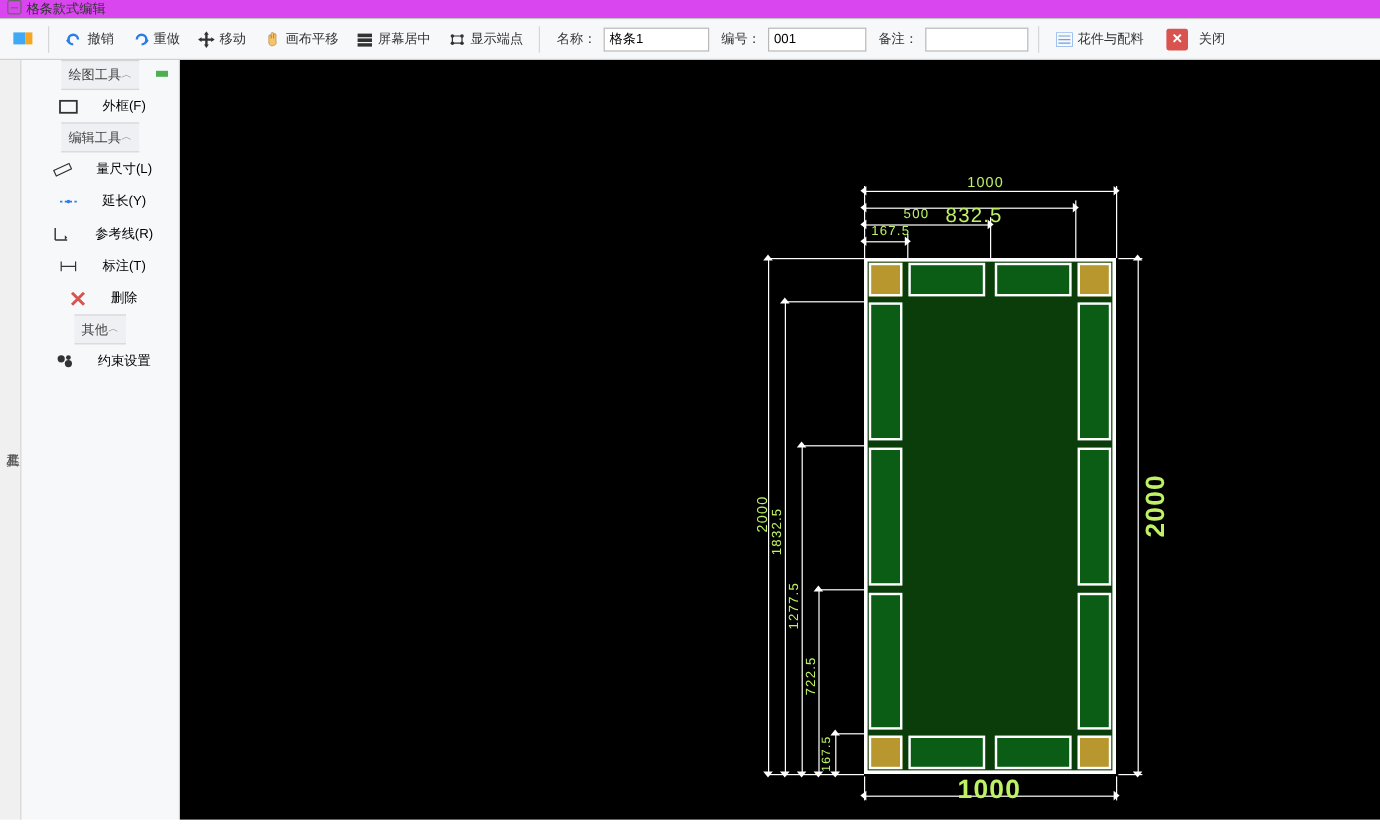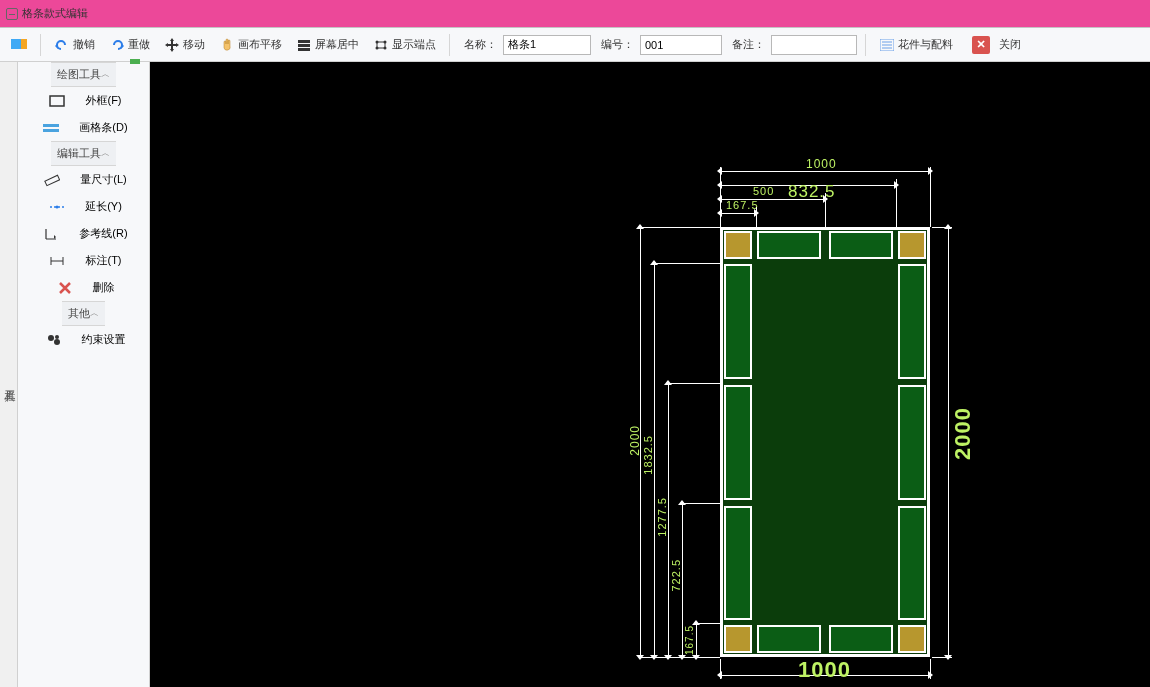--- a/index.html
+++ b/index.html
@@ -1,19 +1,19 @@
 <!DOCTYPE html>
 <html><head>
 <meta charset="utf-8">
 <style>
   * { box-sizing: border-box; margin: 0; padding: 0; font-family: "Microsoft YaHei", Arial, sans-serif; }
   body { width: 1150px; height: 687px; overflow: hidden; background: #fff; }
 
   
-  .titlebar { height: 28px; background: #ec4899; border-bottom: 1px solid #c4c4c4; font-size: 11px; color: #333; padding-left: 6px; display: flex; align-items: center; gap: 4px; }
+  .titlebar { height: 16px; background: #d946ef; border-bottom: 1px solid #c4c4c4; font-size: 11px; color: #333; padding-left: 6px; display: flex; align-items: flex-start; gap: 4px; }
   .titlebar .sysicon { width: 12px; height: 12px; border: 1px solid #666; border-radius: 2px; display:inline-block; position:relative; }
   .titlebar .sysicon::after{content:"";position:absolute;left:2px;top:5px;width:6px;border-top:1px solid #666;}
 
   
   .toolbar { height: 34px; background: #f7f8fa; border-bottom: 1px solid #d0d0d0; display: flex; align-items: center; padding: 0 6px; font-size: 11px; color: #333; gap: 4px; }
   .tbtn { display: flex; align-items: center; gap: 3px; padding: 3px 5px; border-radius: 2px; cursor: pointer; }
   .tsep { width: 1px; height: 22px; background: #d6d6d6; margin: 0 4px; }
   .tinput { height: 20px; border: 1px solid #b8b8b8; font-size: 11px; padding: 0 4px; }
   .tinput.name { width: 88px; }
   .tinput.code { width: 82px; }
@@ -163,29 +163,20 @@
         <span class="chev">︿</span>
     </div>
     <div class="sideitem">
       <span class="sicon">
           <svg width="16" height="12">
             <rect x="1" y="1" width="14" height="10" fill="none" stroke="#333" stroke-width="1.5"></rect>
           </svg>
         </span>
       <span>外框(F)</span>
     </div>
-    <div class="sideitem">
-      <span class="sicon">
-          <svg width="16" height="12">
-            <rect x="0" y="2" width="16" height="3" fill="#4aa3df"></rect>
-            <rect x="0" y="7" width="16" height="3" fill="#4aa3df"></rect>
-          </svg>
-        </span>
-      <span>画格条(D)</span>
-    </div>
 
     <div class="grouphdr">
       <span>编辑工具</span>
         <span class="chev">︿</span>
     </div>
     <div class="sideitem">
       <span class="sicon">
           <svg width="16" height="14">
             <rect x="1" y="5" width="14" height="5" fill="none" stroke="#333" transform="rotate(-25 8 7)"></rect>
           </svg>

